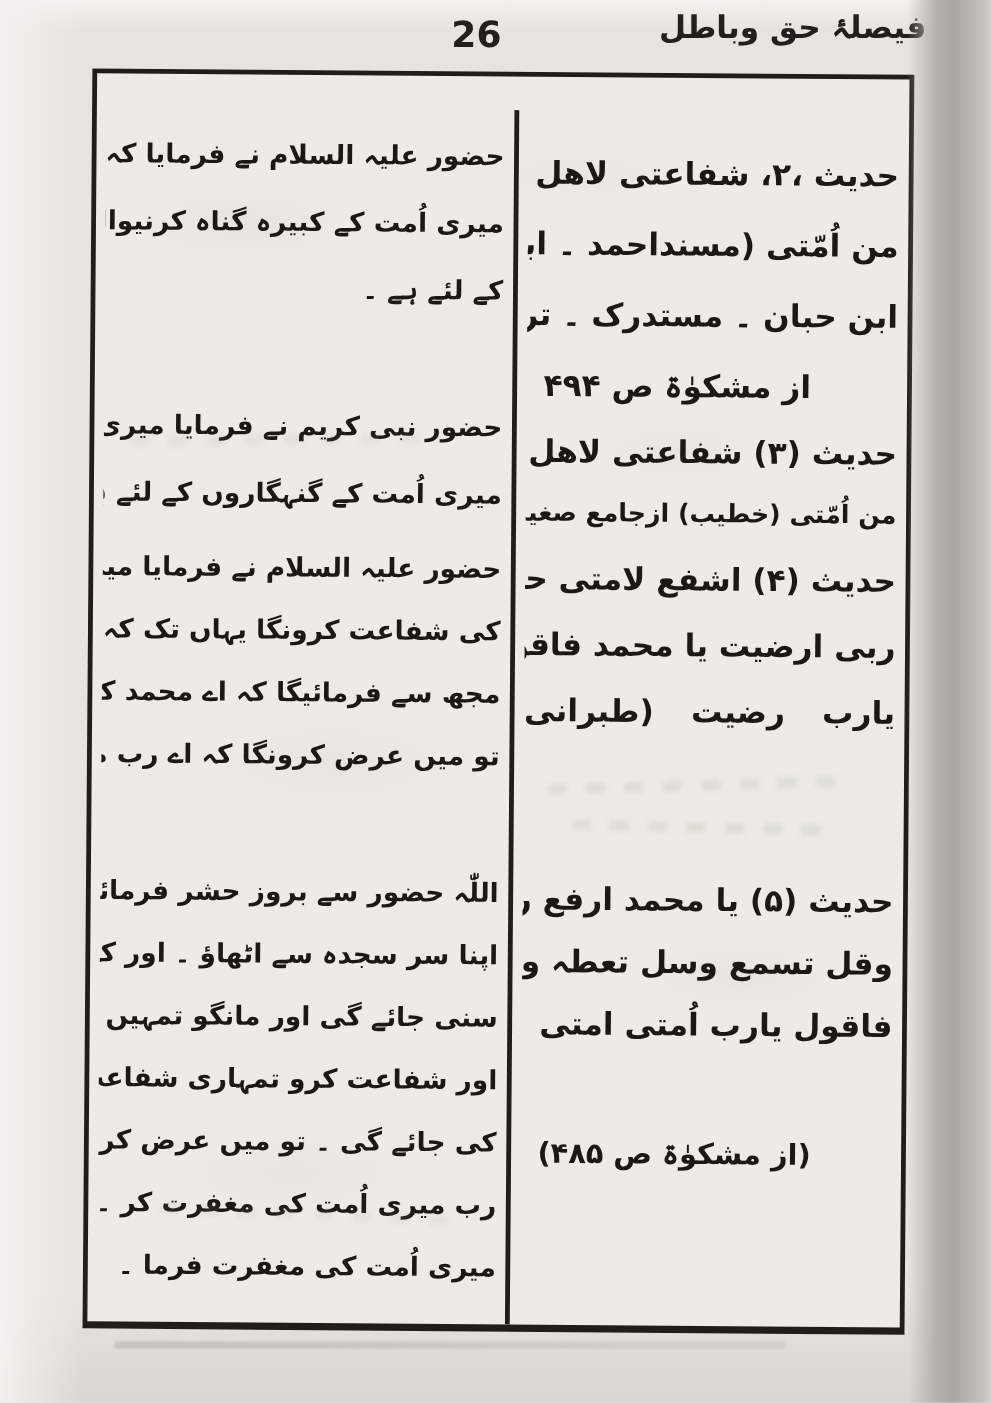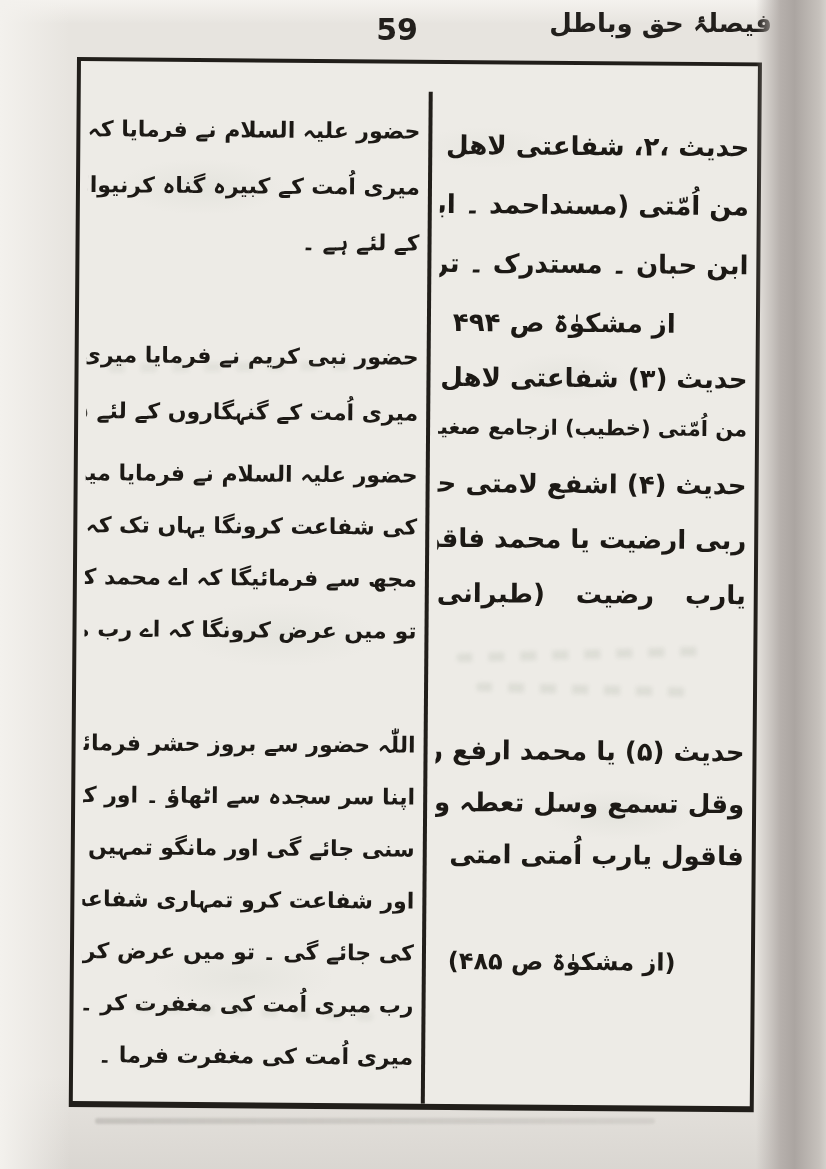--- a/index.html
+++ b/index.html
@@ -88,21 +88,21 @@
   .g-out{position:absolute;left:95px;top:1118px;width:560px;height:6px;border-radius:3px;
     background:linear-gradient(90deg,rgba(120,118,112,.25),rgba(120,118,112,.12));
     filter:blur(1px);}
 </style>
 </head>
 <body>
 
 <div class="page">
 
   <div class="header">
-    <div class="page-number">59</div>
+    <div class="page-number">26</div>
     <div class="running-title">فیصلۂ حق وباطل</div>
   </div>
 
   <div class="content-box">
     <div class="divider"></div>
 
     <div class="col col-hadith">
       <div class="block b1">
         <div class="line">حدیث ،۲، شفاعتی لاھل الکبائر</div>
         <div class="line">من اُمّتی (مسنداحمد ۔ ابوداؤد ۔ نسائی ۔</div>

